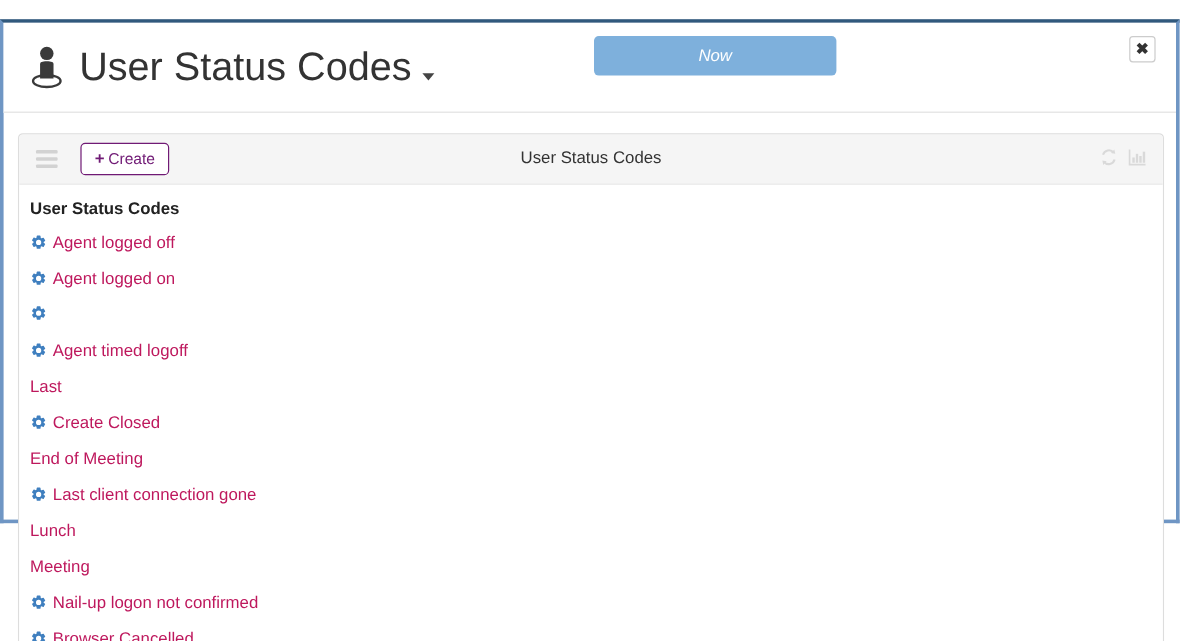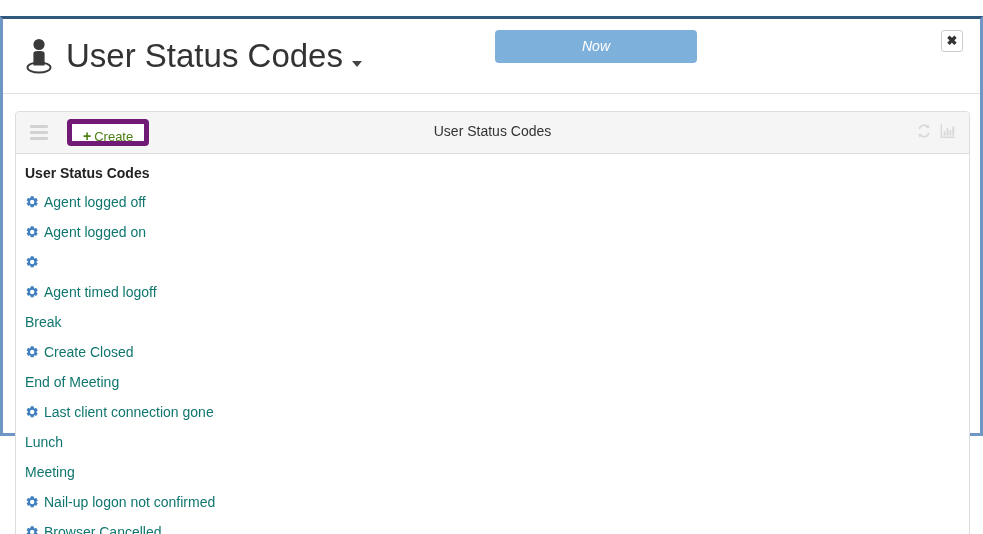--- a/index.html
+++ b/index.html
@@ -157,24 +157,24 @@
   }
   #hamburger-icon span:last-child { margin-bottom: 0; }
 
   #create-button {
     position: absolute;
     left: 51px;
     top: 7px;
     height: 27px;
     padding: 0 11px;
     background: #ffffff;
-    border: 5px solid #701a75;
+    border: 1px solid #701a75;
     border-radius: 4px;
     font-size: 13px;
-    color: #4d7c0f;
+    color: #701a75;
     font-family: "Liberation Sans", sans-serif;
     cursor: pointer;
     line-height: 25px;
     white-space: nowrap;
   }
   #create-button .plus {
     font-weight: bold;
     font-size: 14px;
     margin-right: 3px;
   }
@@ -241,21 +241,21 @@
   .gear {
     display: inline-block;
     width: 14px;
     height: 14px;
     vertical-align: -2px;
     margin-right: 5px;
   }
   .gear svg { display: block; }
 
   .item-label {
-    color: #0f766e;
+    color: #be185d;
     font-size: 14px;
     cursor: pointer;
   }
 </style>
 </head>
 <body>
 
 <div id="window">
 
   <div id="app-header">
@@ -322,21 +322,21 @@
               </svg></span><span class="item-label">Agent logged off</span></li>
           <li><span class="gear"><svg viewBox="0 0 16 16" width="14" height="14" xmlns="http://www.w3.org/2000/svg">
                 <path fill="#3f7fbf" d="M14.3 9.4l-1.3-1a5.6 5.6 0 0 0 0-.8l1.3-1a.5.5 0 0 0 .12-.64l-1.3-2.2a.5.5 0 0 0-.6-.22l-1.55.6a5.6 5.6 0 0 0-.7-.4L10 1.9a.5.5 0 0 0-.5-.42H6.9a.5.5 0 0 0-.5.42l-.24 1.65c-.25.11-.48.25-.7.4l-1.55-.6a.5.5 0 0 0-.6.22l-1.3 2.2a.5.5 0 0 0 .12.64l1.3 1a5.6 5.6 0 0 0 0 .8l-1.3 1a.5.5 0 0 0-.12.64l1.3 2.2a.5.5 0 0 0 .6.22l1.55-.6c.22.16.45.29.7.4l.24 1.65a.5.5 0 0 0 .5.42h2.6a.5.5 0 0 0 .5-.42l.24-1.65c.25-.11.48-.24.7-.4l1.55.6a.5.5 0 0 0 .6-.22l1.3-2.2a.5.5 0 0 0-.12-.64zM8.2 10.5a2.5 2.5 0 1 1 0-5 2.5 2.5 0 0 1 0 5z"></path>
               </svg></span><span class="item-label">Agent logged on</span></li>
           <li><span class="gear"><svg viewBox="0 0 16 16" width="14" height="14" xmlns="http://www.w3.org/2000/svg">
                 <path fill="#3f7fbf" d="M14.3 9.4l-1.3-1a5.6 5.6 0 0 0 0-.8l1.3-1a.5.5 0 0 0 .12-.64l-1.3-2.2a.5.5 0 0 0-.6-.22l-1.55.6a5.6 5.6 0 0 0-.7-.4L10 1.9a.5.5 0 0 0-.5-.42H6.9a.5.5 0 0 0-.5.42l-.24 1.65c-.25.11-.48.25-.7.4l-1.55-.6a.5.5 0 0 0-.6.22l-1.3 2.2a.5.5 0 0 0 .12.64l1.3 1a5.6 5.6 0 0 0 0 .8l-1.3 1a.5.5 0 0 0-.12.64l1.3 2.2a.5.5 0 0 0 .6.22l1.55-.6c.22.16.45.29.7.4l.24 1.65a.5.5 0 0 0 .5.42h2.6a.5.5 0 0 0 .5-.42l.24-1.65c.25-.11.48-.24.7-.4l1.55.6a.5.5 0 0 0 .6-.22l1.3-2.2a.5.5 0 0 0-.12-.64zM8.2 10.5a2.5 2.5 0 1 1 0-5 2.5 2.5 0 0 1 0 5z"></path>
               </svg></span></li>
           <li><span class="gear"><svg viewBox="0 0 16 16" width="14" height="14" xmlns="http://www.w3.org/2000/svg">
                 <path fill="#3f7fbf" d="M14.3 9.4l-1.3-1a5.6 5.6 0 0 0 0-.8l1.3-1a.5.5 0 0 0 .12-.64l-1.3-2.2a.5.5 0 0 0-.6-.22l-1.55.6a5.6 5.6 0 0 0-.7-.4L10 1.9a.5.5 0 0 0-.5-.42H6.9a.5.5 0 0 0-.5.42l-.24 1.65c-.25.11-.48.25-.7.4l-1.55-.6a.5.5 0 0 0-.6.22l-1.3 2.2a.5.5 0 0 0 .12.64l1.3 1a5.6 5.6 0 0 0 0 .8l-1.3 1a.5.5 0 0 0-.12.64l1.3 2.2a.5.5 0 0 0 .6.22l1.55-.6c.22.16.45.29.7.4l.24 1.65a.5.5 0 0 0 .5.42h2.6a.5.5 0 0 0 .5-.42l.24-1.65c.25-.11.48-.24.7-.4l1.55.6a.5.5 0 0 0 .6-.22l1.3-2.2a.5.5 0 0 0-.12-.64zM8.2 10.5a2.5 2.5 0 1 1 0-5 2.5 2.5 0 0 1 0 5z"></path>
               </svg></span><span class="item-label">Agent timed logoff</span></li>
-          <li><span class="item-label">Break</span></li>
+          <li><span class="item-label">Last</span></li>
           <li><span class="gear"><svg viewBox="0 0 16 16" width="14" height="14" xmlns="http://www.w3.org/2000/svg">
                 <path fill="#3f7fbf" d="M14.3 9.4l-1.3-1a5.6 5.6 0 0 0 0-.8l1.3-1a.5.5 0 0 0 .12-.64l-1.3-2.2a.5.5 0 0 0-.6-.22l-1.55.6a5.6 5.6 0 0 0-.7-.4L10 1.9a.5.5 0 0 0-.5-.42H6.9a.5.5 0 0 0-.5.42l-.24 1.65c-.25.11-.48.25-.7.4l-1.55-.6a.5.5 0 0 0-.6.22l-1.3 2.2a.5.5 0 0 0 .12.64l1.3 1a5.6 5.6 0 0 0 0 .8l-1.3 1a.5.5 0 0 0-.12.64l1.3 2.2a.5.5 0 0 0 .6.22l1.55-.6c.22.16.45.29.7.4l.24 1.65a.5.5 0 0 0 .5.42h2.6a.5.5 0 0 0 .5-.42l.24-1.65c.25-.11.48-.24.7-.4l1.55.6a.5.5 0 0 0 .6-.22l1.3-2.2a.5.5 0 0 0-.12-.64zM8.2 10.5a2.5 2.5 0 1 1 0-5 2.5 2.5 0 0 1 0 5z"></path>
               </svg></span><span class="item-label">Create Closed</span></li>
           <li><span class="item-label">End of Meeting</span></li>
           <li><span class="gear"><svg viewBox="0 0 16 16" width="14" height="14" xmlns="http://www.w3.org/2000/svg">
                 <path fill="#3f7fbf" d="M14.3 9.4l-1.3-1a5.6 5.6 0 0 0 0-.8l1.3-1a.5.5 0 0 0 .12-.64l-1.3-2.2a.5.5 0 0 0-.6-.22l-1.55.6a5.6 5.6 0 0 0-.7-.4L10 1.9a.5.5 0 0 0-.5-.42H6.9a.5.5 0 0 0-.5.42l-.24 1.65c-.25.11-.48.25-.7.4l-1.55-.6a.5.5 0 0 0-.6.22l-1.3 2.2a.5.5 0 0 0 .12.64l1.3 1a5.6 5.6 0 0 0 0 .8l-1.3 1a.5.5 0 0 0-.12.64l1.3 2.2a.5.5 0 0 0 .6.22l1.55-.6c.22.16.45.29.7.4l.24 1.65a.5.5 0 0 0 .5.42h2.6a.5.5 0 0 0 .5-.42l.24-1.65c.25-.11.48-.24.7-.4l1.55.6a.5.5 0 0 0 .6-.22l1.3-2.2a.5.5 0 0 0-.12-.64zM8.2 10.5a2.5 2.5 0 1 1 0-5 2.5 2.5 0 0 1 0 5z"></path>
               </svg></span><span class="item-label">Last client connection gone</span></li>
           <li><span class="item-label">Lunch</span></li>
           <li><span class="item-label">Meeting</span></li>
           <li><span class="gear"><svg viewBox="0 0 16 16" width="14" height="14" xmlns="http://www.w3.org/2000/svg">

